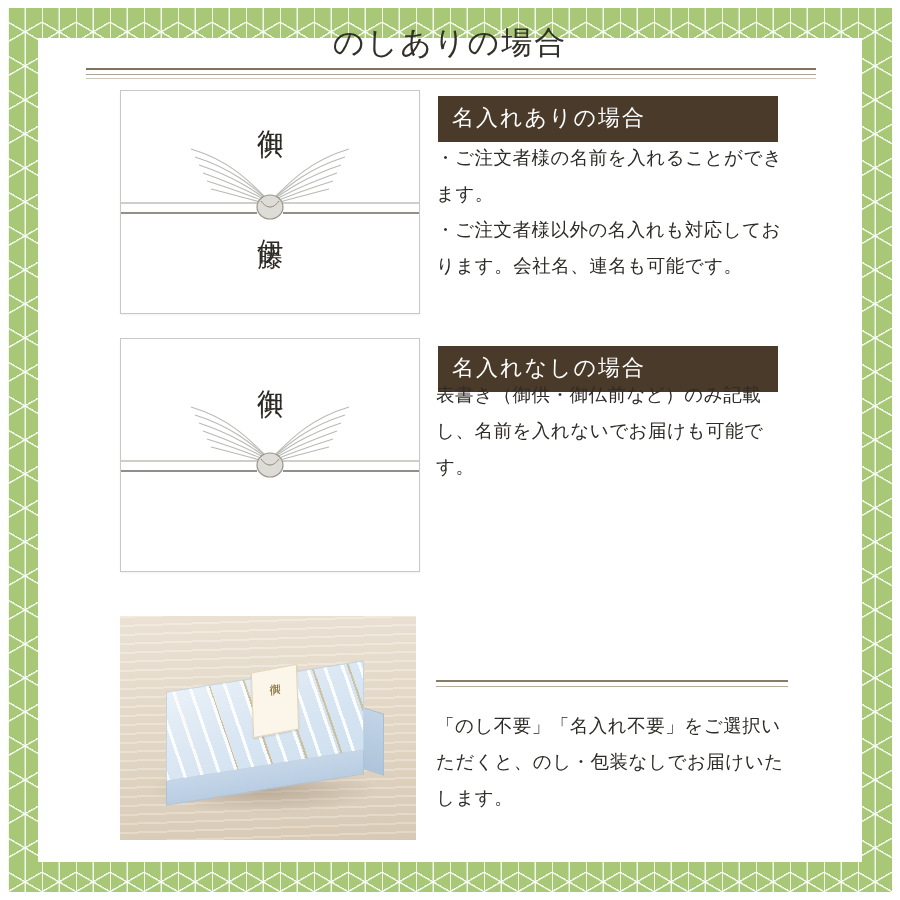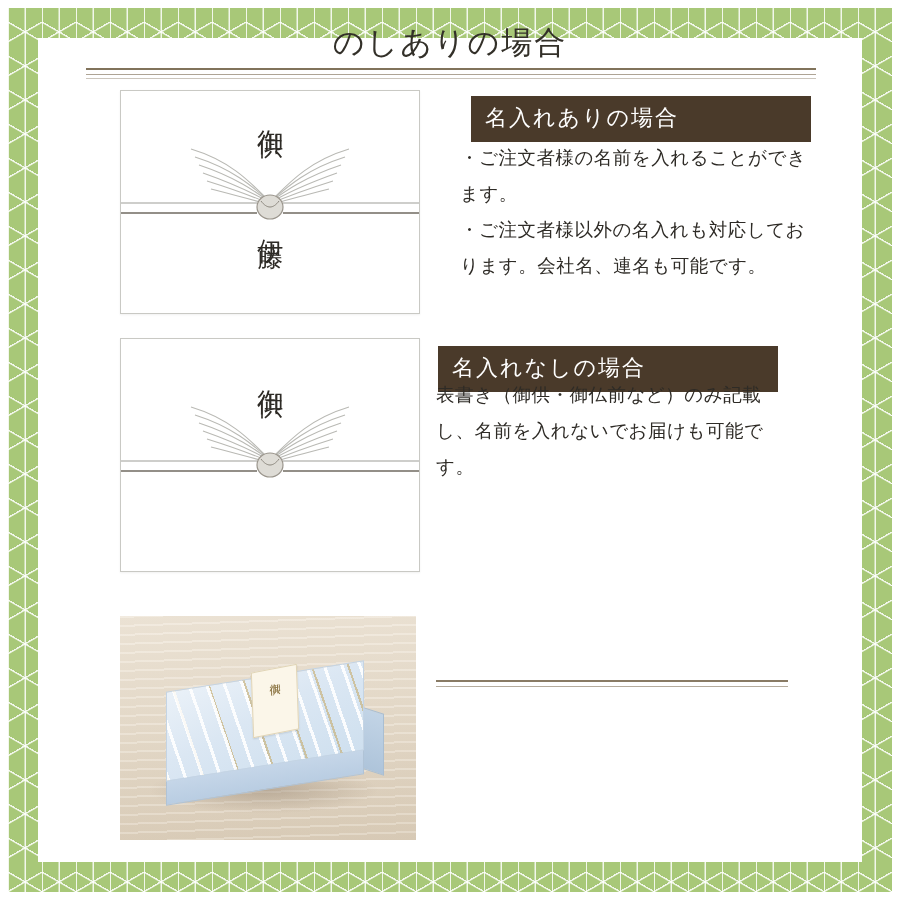--- a/index.html
+++ b/index.html
@@ -135,31 +135,31 @@
   
   .bar-heading {
     position: absolute;
     background: #4a3a2a;
     color: #ffffff;
     font-size: 22px;
     letter-spacing: 2px;
     padding: 7px 14px 9px 14px;
     box-sizing: border-box;
   }
-  .bar-1 { left: 400px; top: 88px; width: 340px; margin-left: 33px; }
+  .bar-1 { left: 400px; top: 88px; width: 340px; }
   .bar-2 { left: 400px; top: 338px; width: 340px; }
 
   .body-text {
     position: absolute;
     font-size: 18.5px;
     color: #2e2b26;
     line-height: 1.95;
     letter-spacing: 0.5px;
   }
-  .text-1 { left: 398px; top: 132px; width: 352px; margin-left: 24px; }
+  .text-1 { left: 398px; top: 132px; width: 352px; }
   .text-2 { left: 398px; top: 369px; width: 352px; }
   .text-3 { left: 398px; top: 700px; width: 352px; }
 
   
   .sub-title {
     position: absolute;
     left: 398px;
     top: 628px;
     width: 352px;
     font-size: 29px;
@@ -347,15 +347,16 @@
       <div class="box-top"></div>
       <div class="box-label">
         <span>御供</span>
       </div>
     </div>
 
     <div class="sub-rules">
       <div class="r1"></div>
       <div class="r2"></div>
     </div>
+    <div class="body-text text-3">「のし不要」「名入れ不要」をご選択いただくと、のし・包装なしでお届けいたします。</div>
 
   </div>
 </div>
 
 </body></html>

